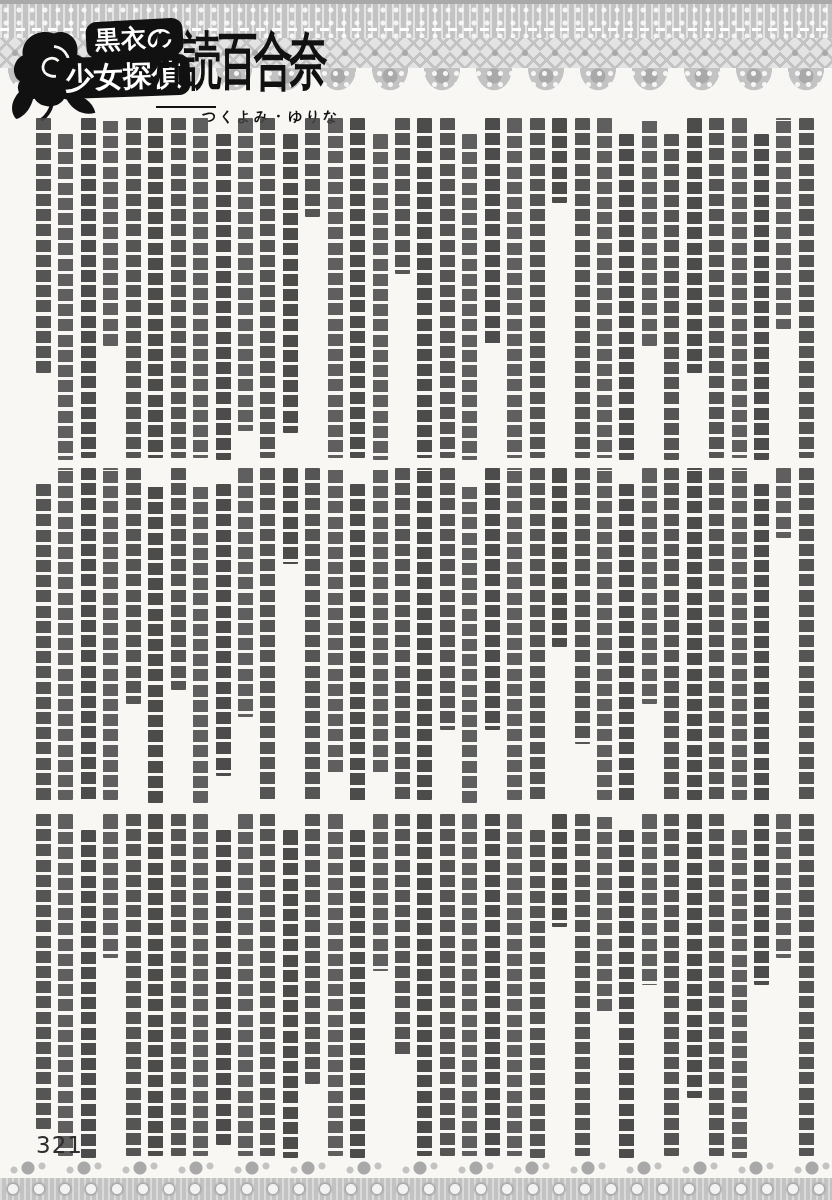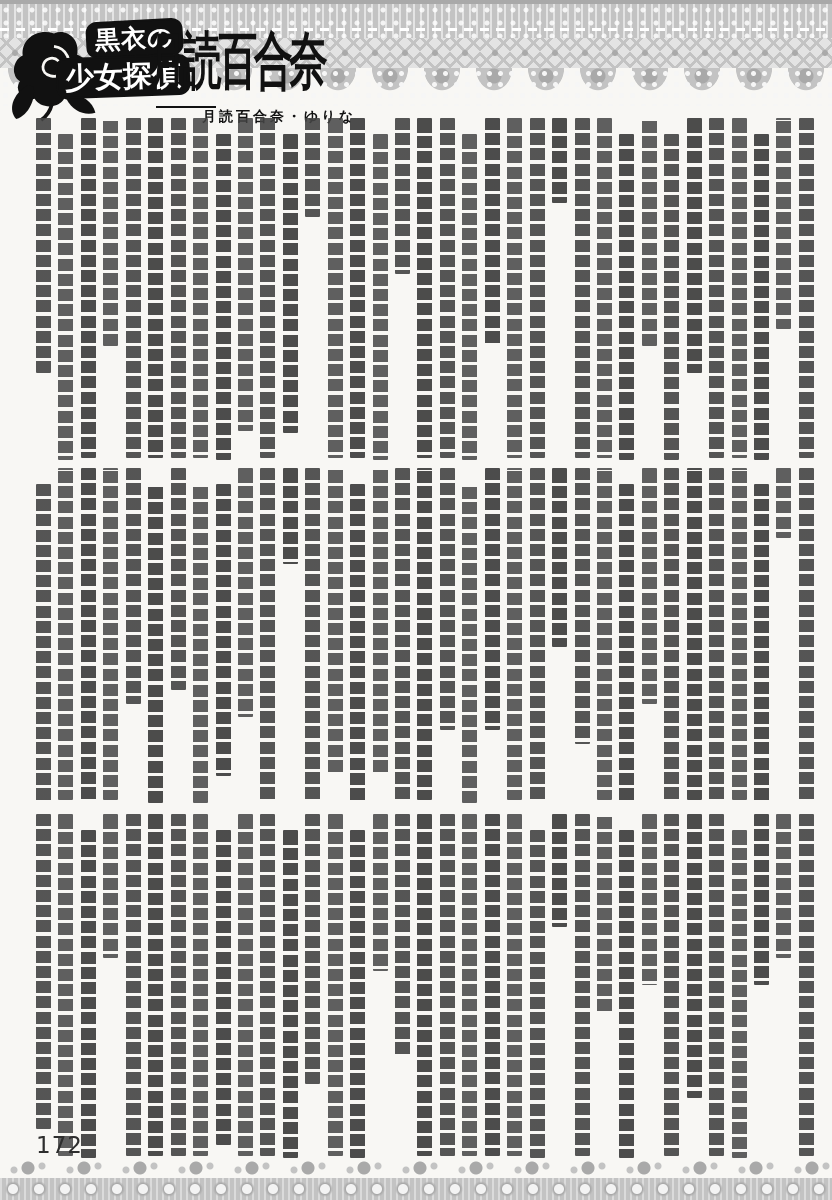--- a/index.html
+++ b/index.html
@@ -129,21 +129,21 @@
       <path fill="#111" d="M50 6 C32 0 14 12 16 30 C5 35 3 52 13 58 C6 68 17 81 29 77 C35 88 55 88 61 77 C74 83 86 70 80 58 C92 50 88 33 75 29 C79 12 63 0 50 6 Z"></path>
       <path fill="none" stroke="#f8f7f4" stroke-width="3" d="M50 20 C64 22 71 37 62 47 C53 57 37 52 38 42 C39 33 49 30 55 36"></path>
       <path fill="#111" d="M22 62 C4 72 0 90 9 99 C23 94 30 77 28 64 Z"></path>
       <path fill="#111" d="M64 78 C70 90 84 96 95 92 C92 80 80 72 68 72 Z"></path>
       <path fill="none" stroke="#111" stroke-width="4" d="M48 82 C46 90 42 96 36 100"></path>
     </svg>
     <span class="tag l1">黒衣の</span>
     <span class="tag l2">少女探偵</span>
     <div class="main-title">月読百合奈</div>
     <div class="title-rule"></div>
-    <div class="furigana">月読百合奈・ゆりな</div>
+    <div class="furigana">つくよみ・ゆりな</div>
   </div>
 
   <div class="band band-top">
       <div class="col" style="margin-top: 0px; height: 100%;"></div>
       <div class="col" style="margin-top: 0px; height: 62%;"></div>
       <div class="col" style="margin-top: 16px; height: 96%;"></div>
       <div class="col" style="margin-top: 0px; height: 100%;"></div>
       <div class="col" style="margin-top: 0px; height: 100%;"></div>
       <div class="col" style="margin-top: 0px; height: 75%;"></div>
       <div class="col" style="margin-top: 16px; height: 96%;"></div>
@@ -244,20 +244,20 @@
       <div class="col" style="margin-top: 0px; height: 100%;"></div>
       <div class="col" style="margin-top: 0px; height: 100%;"></div>
       <div class="col" style="margin-top: 0px; height: 100%;"></div>
       <div class="col" style="margin-top: 0px; height: 100%;"></div>
       <div class="col" style="margin-top: 0px; height: 42%;"></div>
       <div class="col" style="margin-top: 16px; height: 96%;"></div>
       <div class="col" style="margin-top: 0px; height: 100%;"></div>
       <div class="col" style="margin-top: 0px; height: 92%;"></div>
     </div>
 
-  <div class="page-number">172</div>
+  <div class="page-number">321</div>
 
   <div class="lace-bottom">
     <div class="sprigs"></div>
     <div class="rings"></div>
   </div>
 
 </div>
 
 </body></html>

